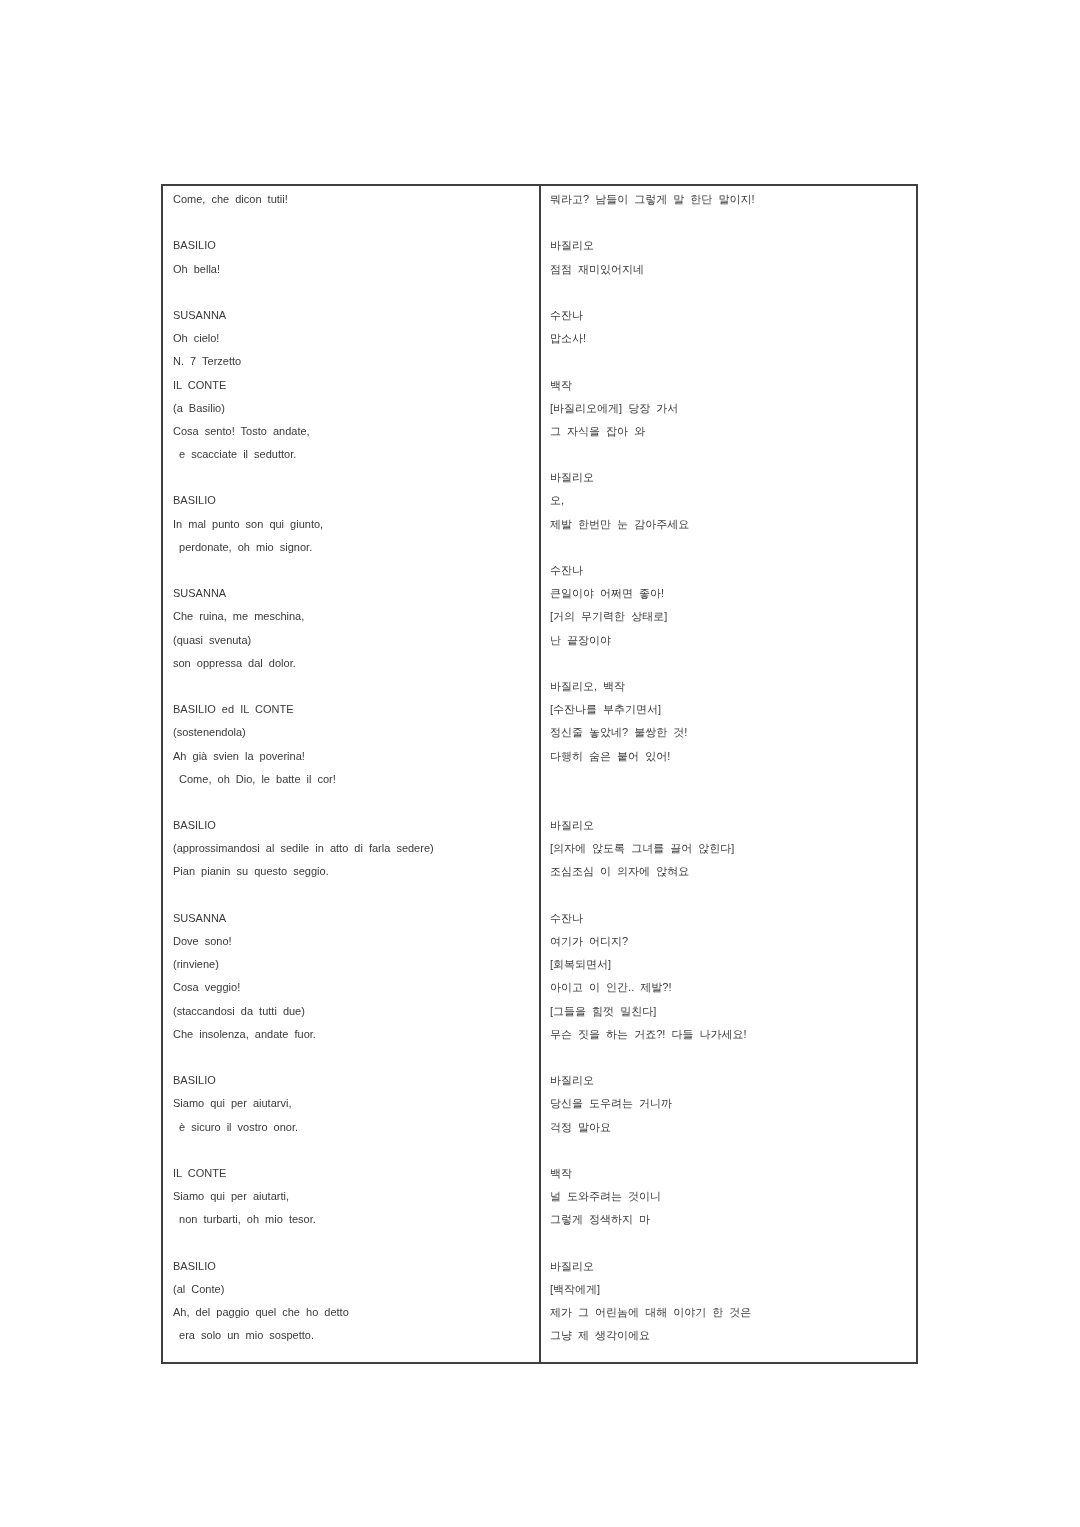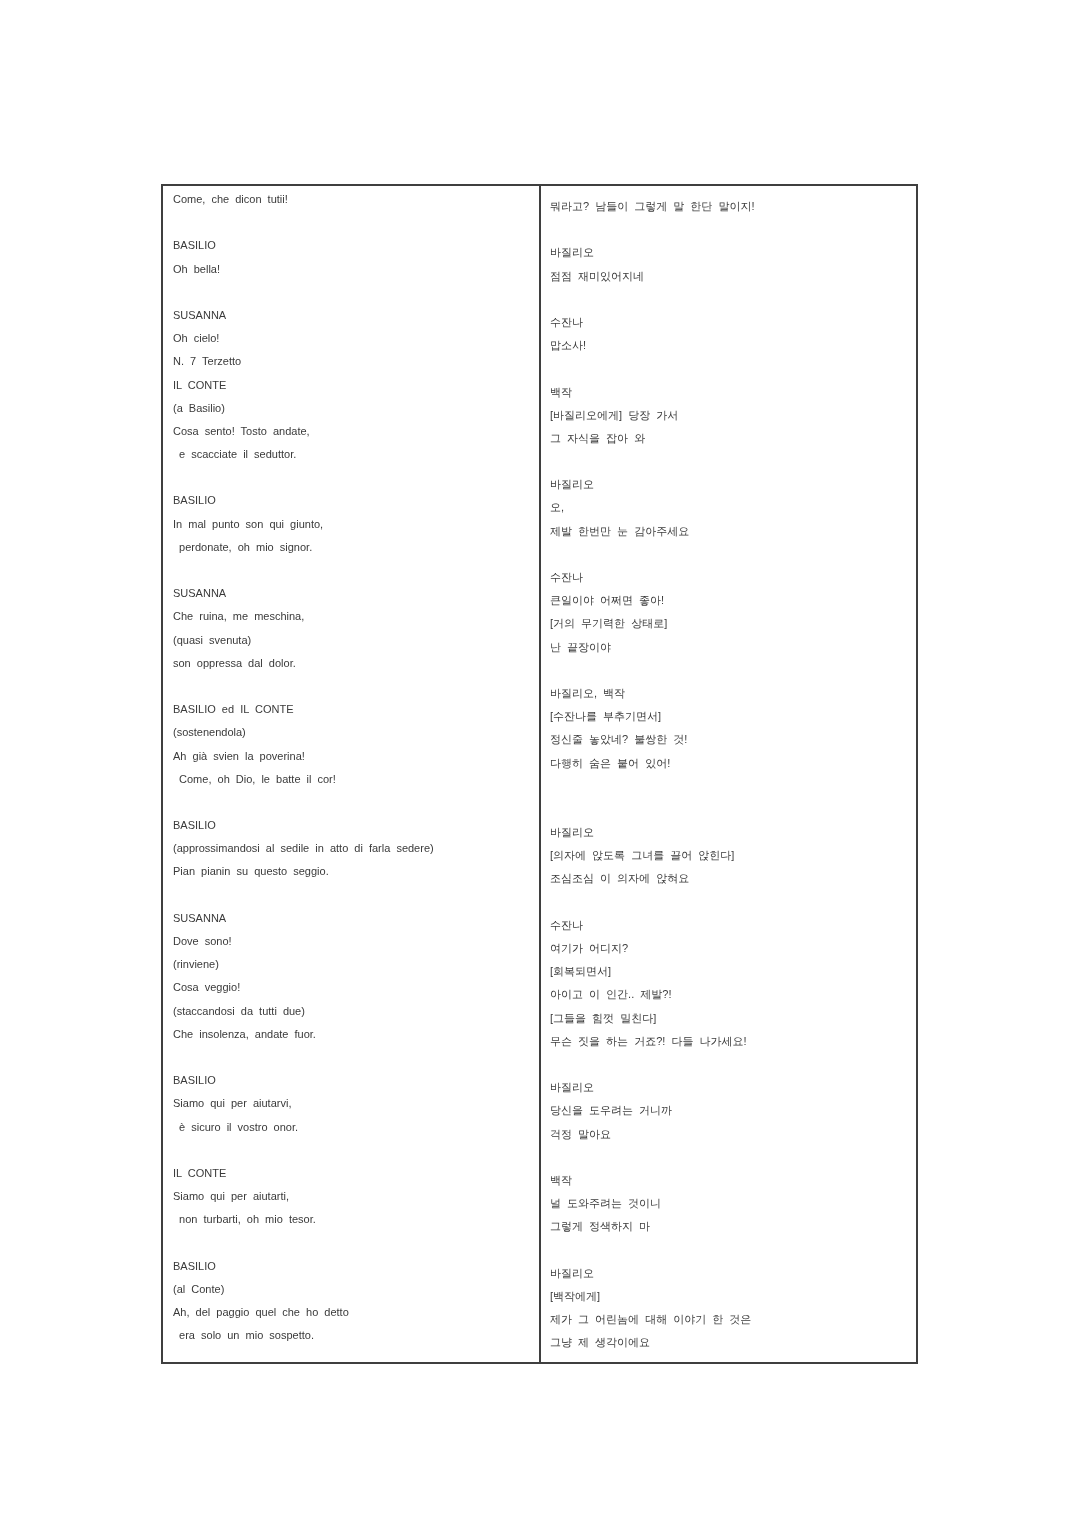--- a/index.html
+++ b/index.html
@@ -34,21 +34,20 @@
     white-space: pre;
     word-spacing: 3px;
   }
   .cell-left {
     width: 378px;
     border-right: 2px solid #3f3f3f;
   }
   .cell-right {
     flex: 1;
     padding-left: 9px;
-    margin-top: 7px;
   }
   .line {
     height: 23.2px;
   }
   
   .cell-right .line.speaker {
     font-weight: normal;
   }
 </style>
 </head>

